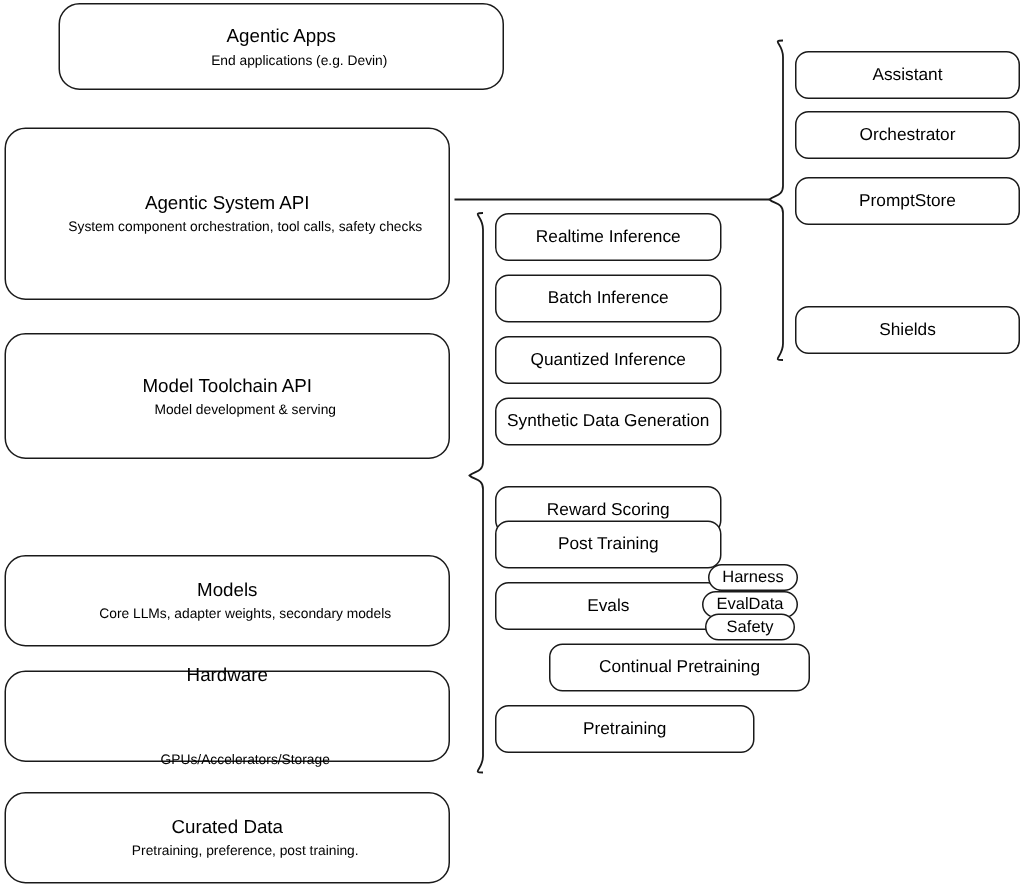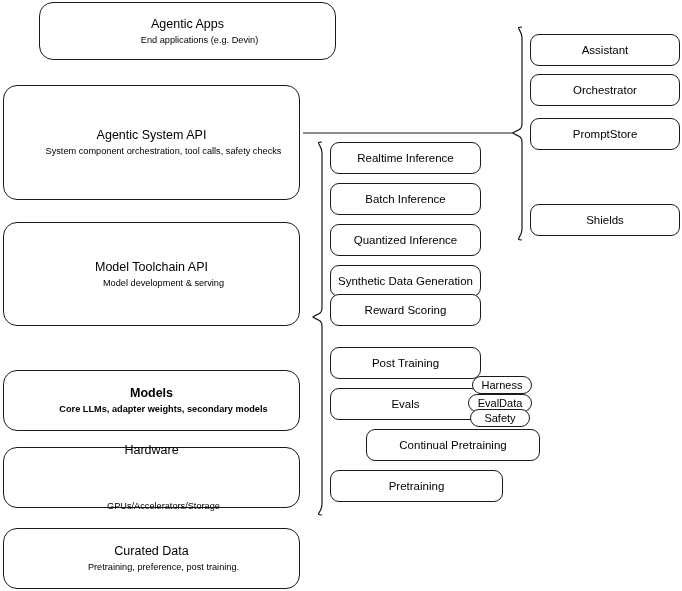--- a/index.html
+++ b/index.html
@@ -111,26 +111,26 @@
   <div class="node layer" style="left:3px;top:2px;width:297px;height:58px;margin-left:36px;">
     <div class="title">Agentic Apps</div>
     <div class="subtitle">End applications (e.g. Devin)</div>
   </div>
 
   <div class="node layer" style="left:3px;top:85px;width:297px;height:115px;">
     <div class="title">Agentic System API</div>
     <div class="subtitle">System component orchestration, tool calls, safety checks</div>
   </div>
 
-  <div class="node layer" style="left:3px;top:222px;width:297px;height:104px;">
+  <div class="node layer" style="left:3px;top:222px;width:297px;height:84px;">
     <div class="title">Model Toolchain API</div>
     <div class="subtitle">Model development &amp; serving</div>
   </div>
 
-  <div class="node layer" style="left:3px;top:370px;width:297px;height:61px;font-weight:bold;">
+  <div class="node layer" style="left:3px;top:370px;width:297px;height:61px;">
     <div class="title">Models</div>
     <div class="subtitle">Core LLMs, adapter weights, secondary models</div>
   </div>
 
   <div class="node layer" style="left:3px;top:447px;width:297px;height:61px;gap:40px;">
     <div class="title">Hardware</div>
     <div class="subtitle">GPUs/Accelerators/Storage</div>
   </div>
 
   <div class="node layer" style="left:3px;top:528px;width:297px;height:61px;">
@@ -143,21 +143,21 @@
   </div>
   <div class="node chip" style="left:330px;top:183px;width:151px;">
     <div class="title">Batch Inference</div>
   </div>
   <div class="node chip" style="left:330px;top:224px;width:151px;">
     <div class="title">Quantized Inference</div>
   </div>
   <div class="node chip" style="left:330px;top:265px;width:151px;">
     <div class="title">Synthetic Data Generation</div>
   </div>
-  <div class="node chip" style="left:330px;top:294px;width:151px;">
+  <div class="node chip" style="left:330px;top:324px;width:151px;">
     <div class="title">Reward Scoring</div>
   </div>
   <div class="node chip" style="left:330px;top:347px;width:151px;">
     <div class="title">Post Training</div>
   </div>
   <div class="node chip" style="left:330px;top:388px;width:151px;">
     <div class="title">Evals</div>
   </div>
   <div class="node chip" style="left:330px;top:429px;width:174px;margin-left:36px;">
     <div class="title">Continual Pretraining</div>

